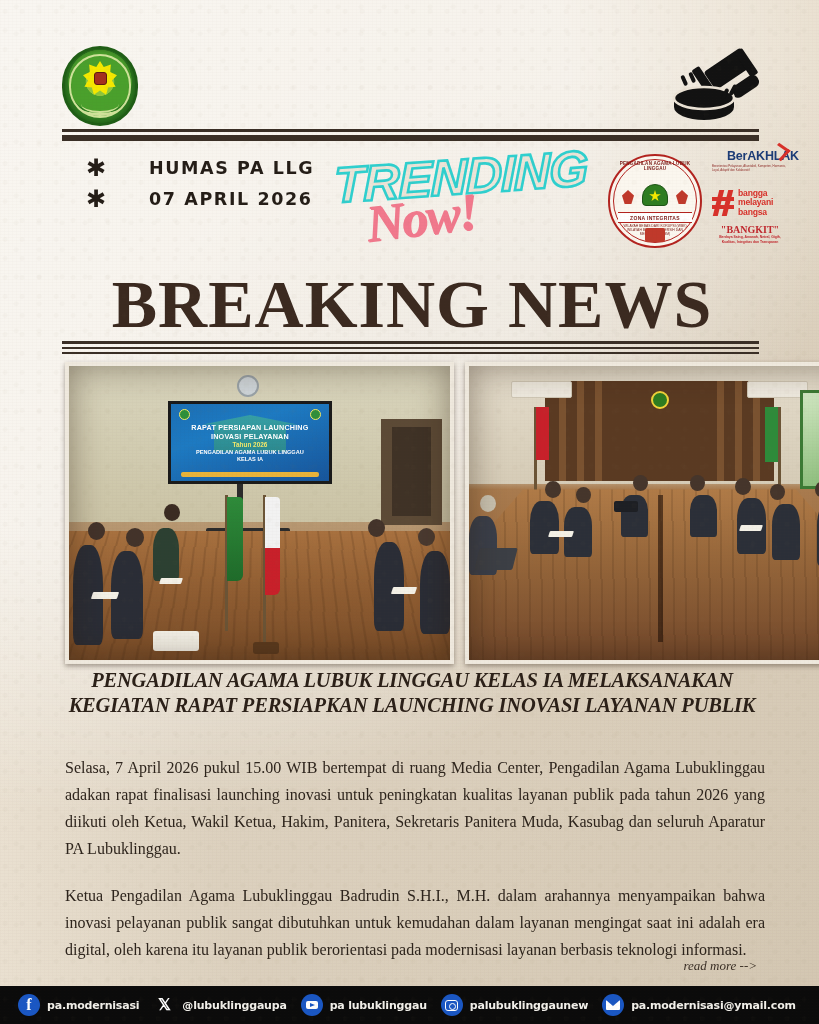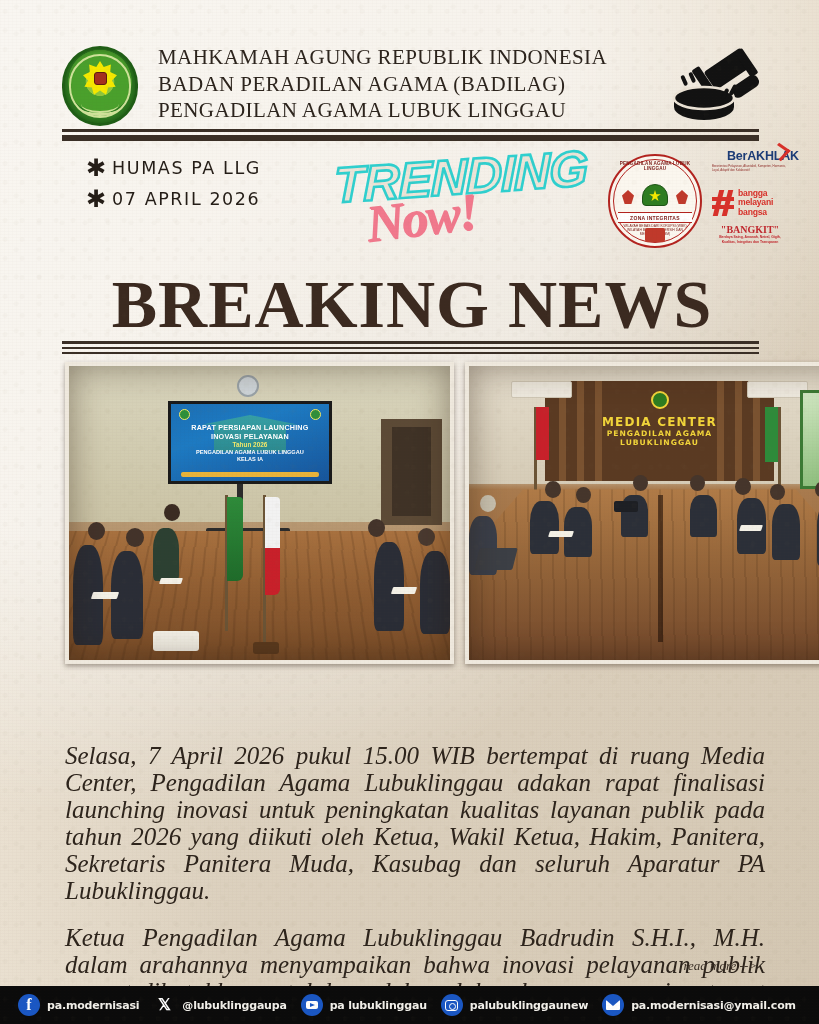--- a/index.html
+++ b/index.html
@@ -75,22 +75,23 @@
 
   
   .strip{position:absolute;left:62px;top:146px;width:700px;height:112px;}
   .bullets{position:absolute;left:24px;top:6px;}
   .brow{display:flex;align-items:center;height:31px;}
   .brow .ast{
     width:26px;font-size:24px;color:#241d17;line-height:1;text-align:left;font-weight:700;
     font-family:"DejaVu Sans", sans-serif;
   }
   .brow .btxt{
-    font-size:17.5px;font-weight:400;letter-spacing:1.6px;color:#241d17;
+    font-size:17.5px;font-weight:700;letter-spacing:1.6px;color:#241d17;
     font-family:"DejaVu Sans", sans-serif;
+    margin-left:37px;
   }
   .searchpill{position:absolute;left:18px;top:68px;width:218px;height:40px;}
   .searchpill .bar{
     position:absolute;left:0;top:0;width:196px;height:40px;border-radius:20px;
     background:#f7f5f0;box-shadow:0 1px 2px rgba(0,0,0,.18);
   }
   .searchpill .lab{
     position:absolute;left:24px;top:9px;font-size:18px;font-weight:700;
     letter-spacing:.6px;color:#c0272d;font-family:"DejaVu Sans", sans-serif;
   }
@@ -281,23 +282,23 @@
 
   
   .caption{
     position:absolute;left:62px;top:668px;width:700px;text-align:center;
     font-family:"Liberation Serif", serif;font-style:italic;font-weight:700;
     font-size:20.5px;line-height:25px;color:#2b2018;letter-spacing:-.2px;
   }
   
   .bodytext{position:absolute;left:65px;top:742px;width:700px;}
   .bodytext p{
-    margin:0 0 20px 0;
-    font-family:"Liberation Serif", serif;font-style:italic;
-    font-size:25px;line-height:27px;color:#2d241c;text-align:justify;
+    margin:12px 0 20px 0;
+    font-family:"Liberation Serif", serif;
+    font-size:16px;line-height:27px;color:#2d241c;text-align:justify;
   }
   .readmore{
     position:absolute;right:62px;top:958px;
     font-family:"Liberation Serif", serif;font-style:italic;
     font-size:13px;color:#3a2f26;
   }
   
   .footer{
     position:absolute;left:0;bottom:0;width:819px;height:38px;background:#0b0b0b;
     display:flex;align-items:center;padding-left:18px;box-sizing:border-box;
@@ -329,25 +330,20 @@
   <div class="inner">
 
     <div class="masthead">
       <div class="seal">
         <div class="oval"></div>
           <div class="ring"></div>
         <div class="star"></div>
           <div class="core"></div>
         <div class="arc"></div>
           <div class="arc2"></div>
-      </div>
-      <div class="mast-lines">
-        <div>MAHKAMAH AGUNG REPUBLIK INDONESIA</div>
-        <div>BADAN PERADILAN AGAMA (BADILAG)</div>
-        <div>PENGADILAN AGAMA LUBUK LINGGAU</div>
       </div>
     </div>
 
     <div class="gavel">
       <svg viewBox="0 0 120 82" width="120" height="82">
         <g fill="#121212">
           <rect x="46" y="14" width="44" height="22" rx="3" transform="rotate(-34 68 25)"></rect>
           <rect x="39" y="22" width="9" height="30" rx="2" transform="rotate(-34 43 37)"></rect>
           <rect x="82" y="4" width="9" height="30" rx="2" transform="rotate(-34 86 19)"></rect>
           <rect x="70" y="36" width="30" height="13" rx="6" transform="rotate(-34 85 42)"></rect>
@@ -493,25 +489,20 @@
         <div class="room-r"></div>
         <div class="wall-r"></div>
         <div class="panel">
           <div class="slat" style="left:6%"></div>
             <div class="slat" style="left:14%"></div>
           <div class="slat" style="left:22%"></div>
             <div class="slat" style="right:22%"></div>
           <div class="slat" style="right:14%"></div>
             <div class="slat" style="right:6%"></div>
           <div class="mclogo"></div>
-        </div>
-        <div class="mc">
-          <div class="l1">MEDIA CENTER</div>
-          <div class="l2">PENGADILAN  AGAMA</div>
-          <div class="l2">LUBUKLINGGAU</div>
         </div>
         <div class="ac a"></div>
         <div class="ac b"></div>
         <div class="win"></div>
         <div class="flagR">
             <i></i>
           </div>
         <div class="flagG">
             <i></i>
           </div>
@@ -534,20 +525,21 @@
         <div class="headR" style="right:5%;top:39%;width:16px;height:17px;"></div>
         <div class="pplR" style="right:1%;top:46%;width:29px;height:22%;"></div>
         <div class="laptop" style="left:2%;top:62%;width:38px;height:22px;transform:skewX(-14deg);"></div>
         <div class="laptop" style="left:38%;top:46%;width:24px;height:11px;background:#1d1f24;"></div>
         <div class="papers" style="left:21%;top:56%;width:24px;height:6px;"></div>
         <div class="papers" style="right:23%;top:54%;width:22px;height:6px;"></div>
         <div class="vig"></div>
       </div>
     </div>
 
+    <div class="caption">PENGADILAN AGAMA LUBUK LINGGAU KELAS IA MELAKSANAKAN KEGIATAN RAPAT PERSIAPKAN LAUNCHING INOVASI LAYANAN PUBLIK</div>
 
     <div class="bodytext">
       <p>Selasa, 7 April 2026  pukul 15.00 WIB bertempat di ruang Media Center, Pengadilan Agama Lubuklinggau adakan rapat finalisasi launching inovasi untuk peningkatan kualitas layanan publik pada tahun 2026 yang diikuti oleh Ketua, Wakil Ketua, Hakim, Panitera, Sekretaris Panitera Muda, Kasubag dan seluruh Aparatur PA Lubuklinggau.</p>
       <p>Ketua Pengadilan Agama Lubuklinggau Badrudin S.H.I., M.H. dalam arahannya menyampaikan bahwa inovasi pelayanan publik sangat dibutuhkan untuk kemudahan dalam layanan mengingat saat ini adalah era digital, oleh karena itu layanan publik berorientasi pada modernisasi layanan berbasis teknologi informasi.</p>
     </div>
     <div class="readmore">read more --&gt;</div>
 
     <div class="footer">
       <div class="fitem">
         <span class="fic">

